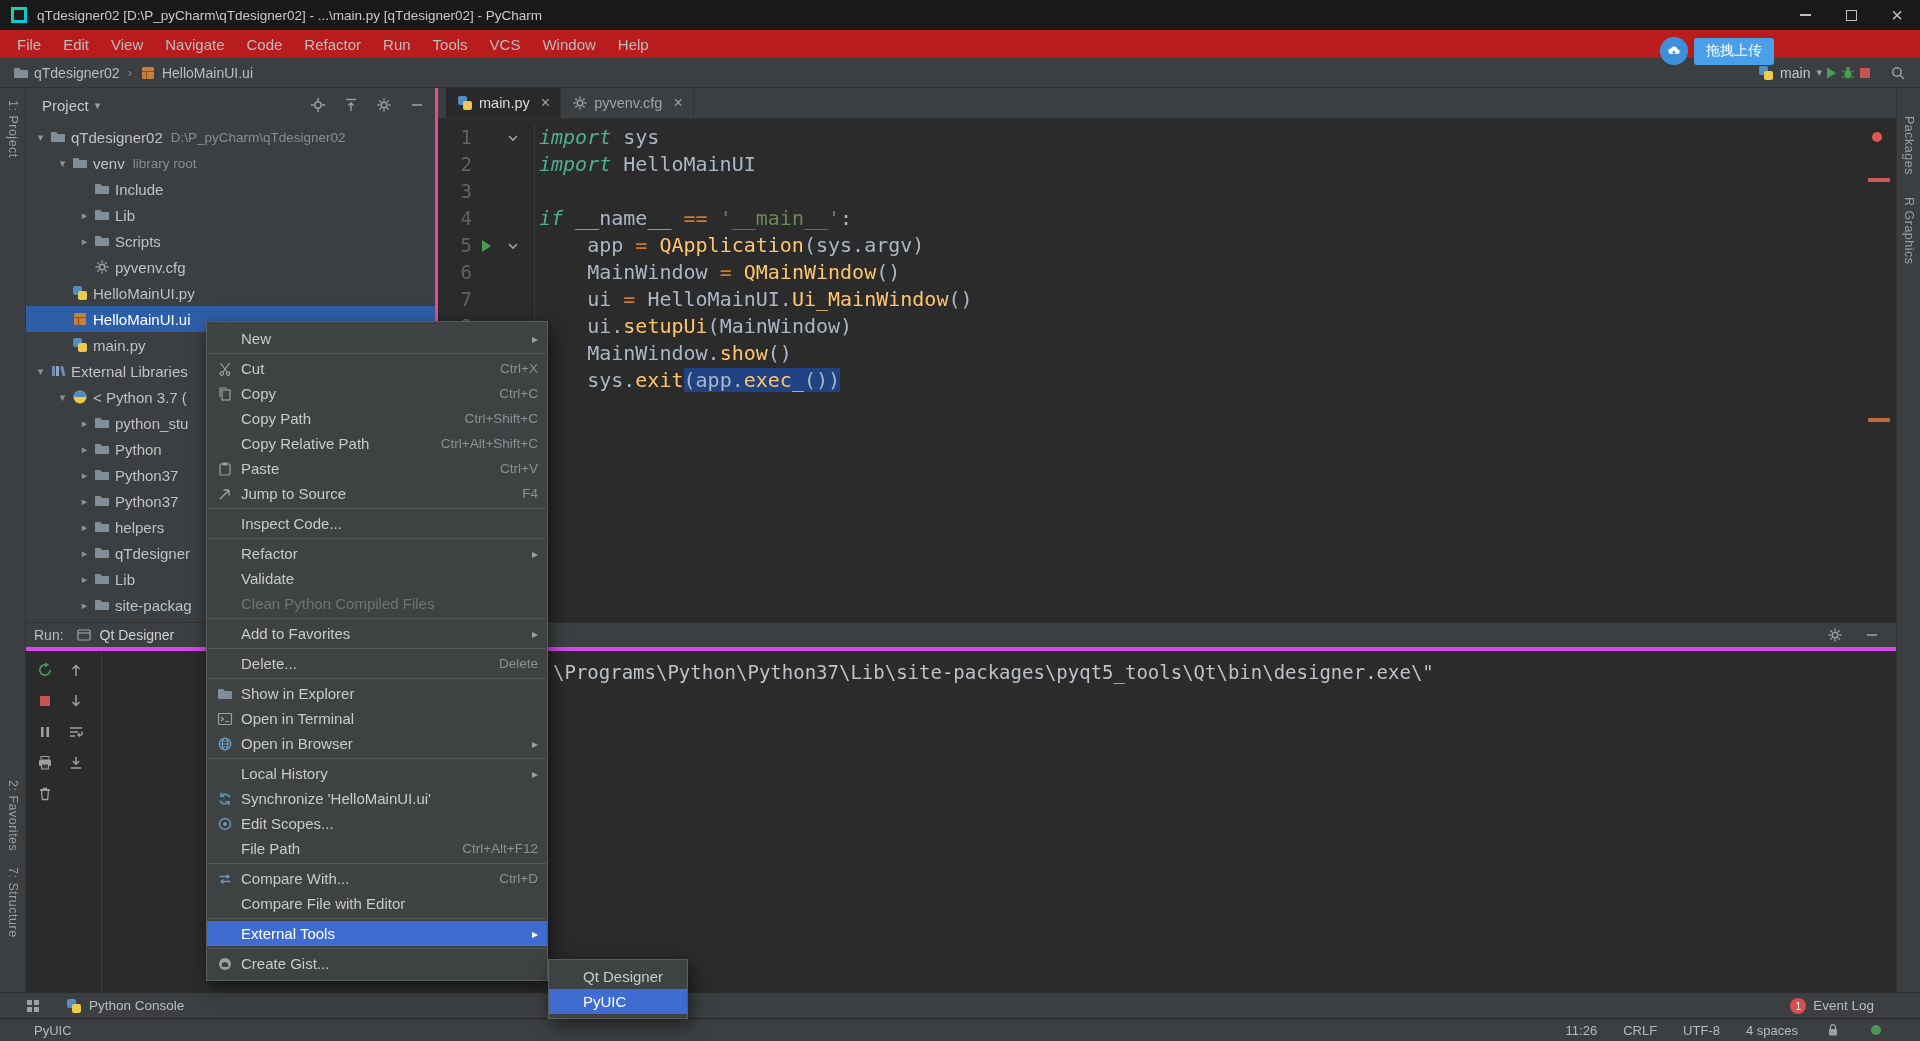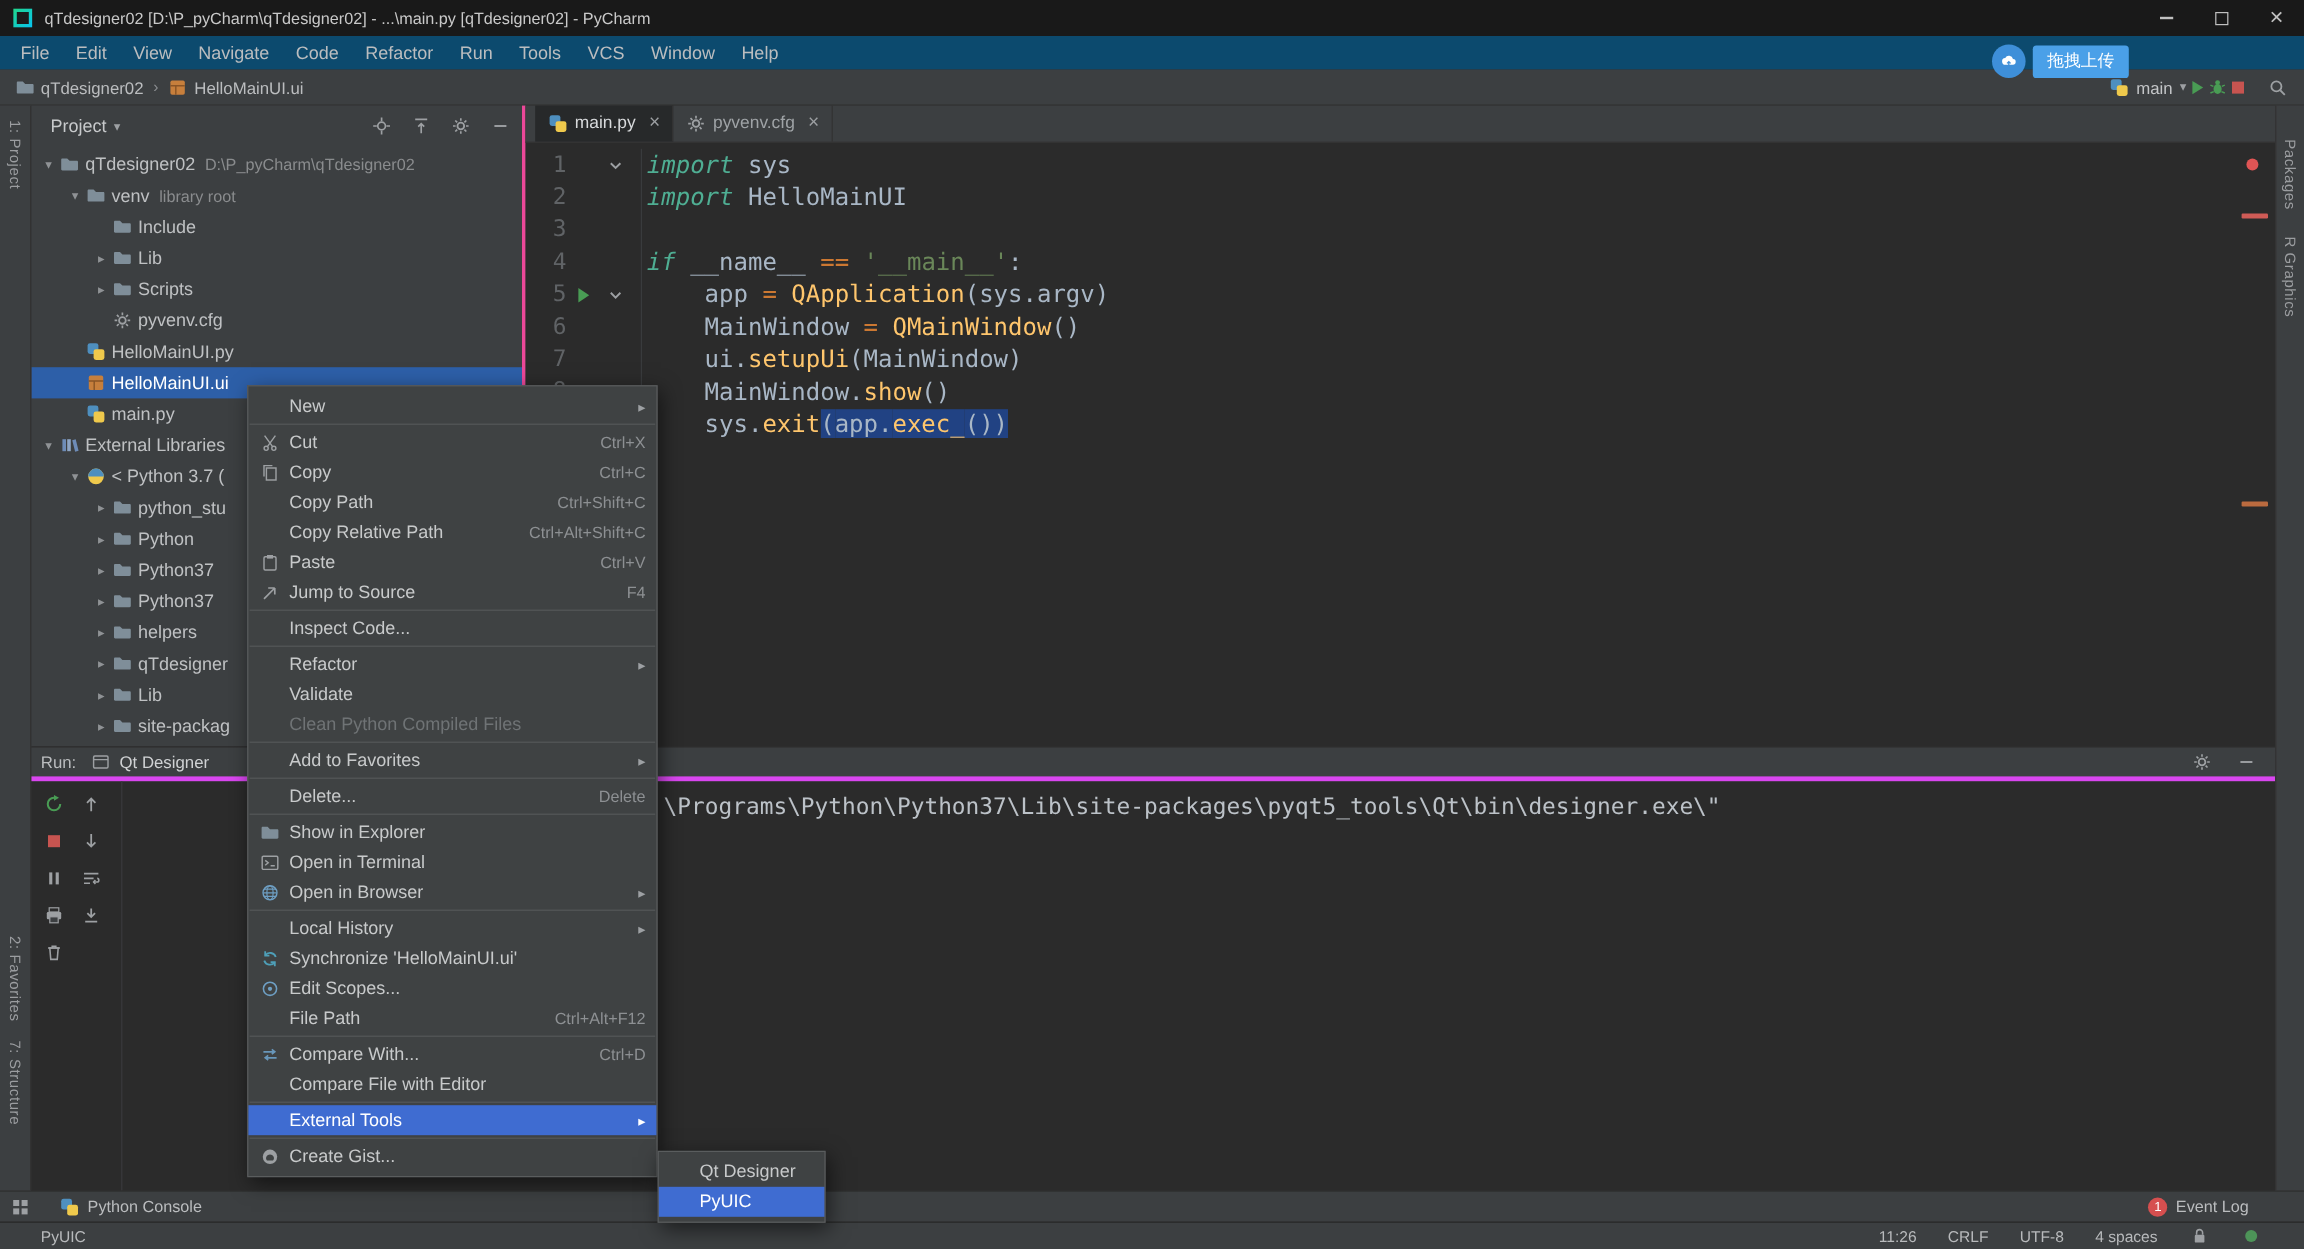--- a/index.html
+++ b/index.html
@@ -11,21 +11,21 @@
   .titlebar{height:30px;background:#191919;display:flex;align-items:center;padding-left:10px;flex:none}
   .logo{width:18px;height:18px;margin-right:10px}
   .title-text{font-size:13.5px;color:#c9c9c9;white-space:nowrap}
   .win-controls{margin-left:auto;display:flex;height:100%}
   .win-btn{width:46px;height:100%;display:flex;align-items:center;justify-content:center}
   .wmin{width:11px;height:2px;background:#c0c0c0;display:block}
   .wmax{width:11px;height:11px;border:1px solid #c0c0c0;display:block}
   .wx{font-size:20px;line-height:1;color:#c0c0c0}
 
   
-  .menubar{height:28px;background:#0c4a6e;display:flex;align-items:center;padding-left:6px;flex:none}
+  .menubar{height:28px;background:#b91c1c;display:flex;align-items:center;padding-left:6px;flex:none}
   .menubar-items{display:flex;height:100%}
   .mitem{padding:0 11px;display:flex;align-items:center;color:#bbbdbf;font-size:15px}
   .navbar{height:30px;background:#3c3f41;border-bottom:1px solid #323232;display:flex;align-items:center;padding-left:12px;flex:none}
   .breadcrumbs{display:flex;align-items:center;gap:6px;font-size:14px;color:#bbbdbf}
   .bc-sep{color:#8a8d90;font-size:13px;padding:0 2px}
   .nav-right{margin-left:auto;display:flex;align-items:center;padding-right:14px}
   .run-config{display:flex;align-items:center;gap:6px;color:#c4c6c8;font-size:14px}
   .caret{color:#9da0a3;font-size:11px}
 
   
@@ -92,21 +92,21 @@
   .run-label{color:#bbbdbf;margin-right:12px}
   .run-tab{display:flex;align-items:center;gap:7px;color:#d0d2d4}
   .run-header-icons{margin-left:auto;display:flex;gap:20px;align-items:center}
   .run-body{flex:1;display:flex;min-height:0}
   .run-toolbar{width:76px;flex:none;border-right:1px solid #3a3a3d;display:flex;gap:14px;padding:10px 0 0 10px}
   .rt-col{display:flex;flex-direction:column;gap:14px}
   .console{flex:1;position:relative;font-family:"DejaVu Sans Mono",monospace;font-size:19px;color:#bcc2c8;padding:10px 0 0 6px;white-space:pre;overflow:hidden}
   .frag2{position:absolute;left:451px;top:10px}
 
   
-  .bottom-toolbar{height:26px;background:#3c3f41;border-top:1px solid #2b2b2b;display:flex;align-items:center;font-size:13.5px;color:#bbbdbf;padding-left:8px;flex:none}
+  .bottom-toolbar{height:26px;background:#3c3f41;border-top:1px solid #2b2b2b;display:flex;align-items:center;font-size:13.5px;color:#bbbdbf;padding-left:24px;flex:none}
   .bt-item{display:flex;align-items:center;gap:7px;margin-left:24px}
   .event-log{margin-left:auto;display:flex;align-items:center;gap:7px;padding-right:46px}
   .badge{width:16px;height:16px;border-radius:50%;background:#d64f4f;color:#fff;font-size:11px;display:flex;align-items:center;justify-content:center}
   .statusbar{height:23px;background:#3c3f41;border-top:1px solid #282828;display:flex;align-items:center;font-size:13px;color:#b8babc;padding:0 36px 0 34px;flex:none}
   .sb-right{margin-left:auto;display:flex;align-items:center;gap:26px}
 
   
   .context-menu{position:absolute;left:206px;top:321px;width:342px;background:#3f4243;border:1px solid #5a5d5e;box-shadow:3px 5px 16px rgba(0,0,0,.55);padding:4px 0;z-index:50}
   .cm-item{height:25px;display:flex;align-items:center;padding:0 9px;font-size:15px;color:#c8cacb;white-space:nowrap}
   .cm-item.hi{background:#3f6cd1;color:#fff}
@@ -554,20 +554,21 @@
                   <span class="foldslot"></span>
                 </div>
               </div>
             <div class="code" id="code">
                 <div class="cline"><span class="tk k">import</span><span class="tk t"> sys</span></div>
                 <div class="cline"><span class="tk k">import</span><span class="tk t"> HelloMainUI</span></div>
                 <div class="cline"></div>
                 <div class="cline"><span class="tk k">if</span><span class="tk t"> __name__ </span><span class="tk o">==</span><span class="tk t"> </span><span class="tk s">'__main__'</span><span class="tk t">:</span></div>
                 <div class="cline"><span class="tk t">    app </span><span class="tk o">=</span><span class="tk t"> </span><span class="tk f">QApplication</span><span class="tk t">(sys.argv)</span></div>
                 <div class="cline"><span class="tk t">    MainWindow </span><span class="tk o">=</span><span class="tk t"> </span><span class="tk f">QMainWindow</span><span class="tk t">()</span></div>
+                <div class="cline"><span class="tk t">    ui </span><span class="tk o">=</span><span class="tk t"> HelloMainUI.</span><span class="tk f">Ui_MainWindow</span><span class="tk t">()</span></div>
                 <div class="cline"><span class="tk t">    ui.</span><span class="tk f">setupUi</span><span class="tk t">(MainWindow)</span></div>
                 <div class="cline"><span class="tk t">    MainWindow.</span><span class="tk f">show</span><span class="tk t">()</span></div>
                 <div class="cline"><span class="tk t">    sys.</span><span class="tk f">exit</span><span class="tk t sel">(</span><span class="tk t sel">app.</span><span class="tk f sel">exec_</span><span class="tk t sel">())</span></div>
               </div>
           </div>
           <div class="err-circle"></div>
           <div class="err-dash red"></div>
           <div class="err-dash orange"></div>
         </div>
       </div>

